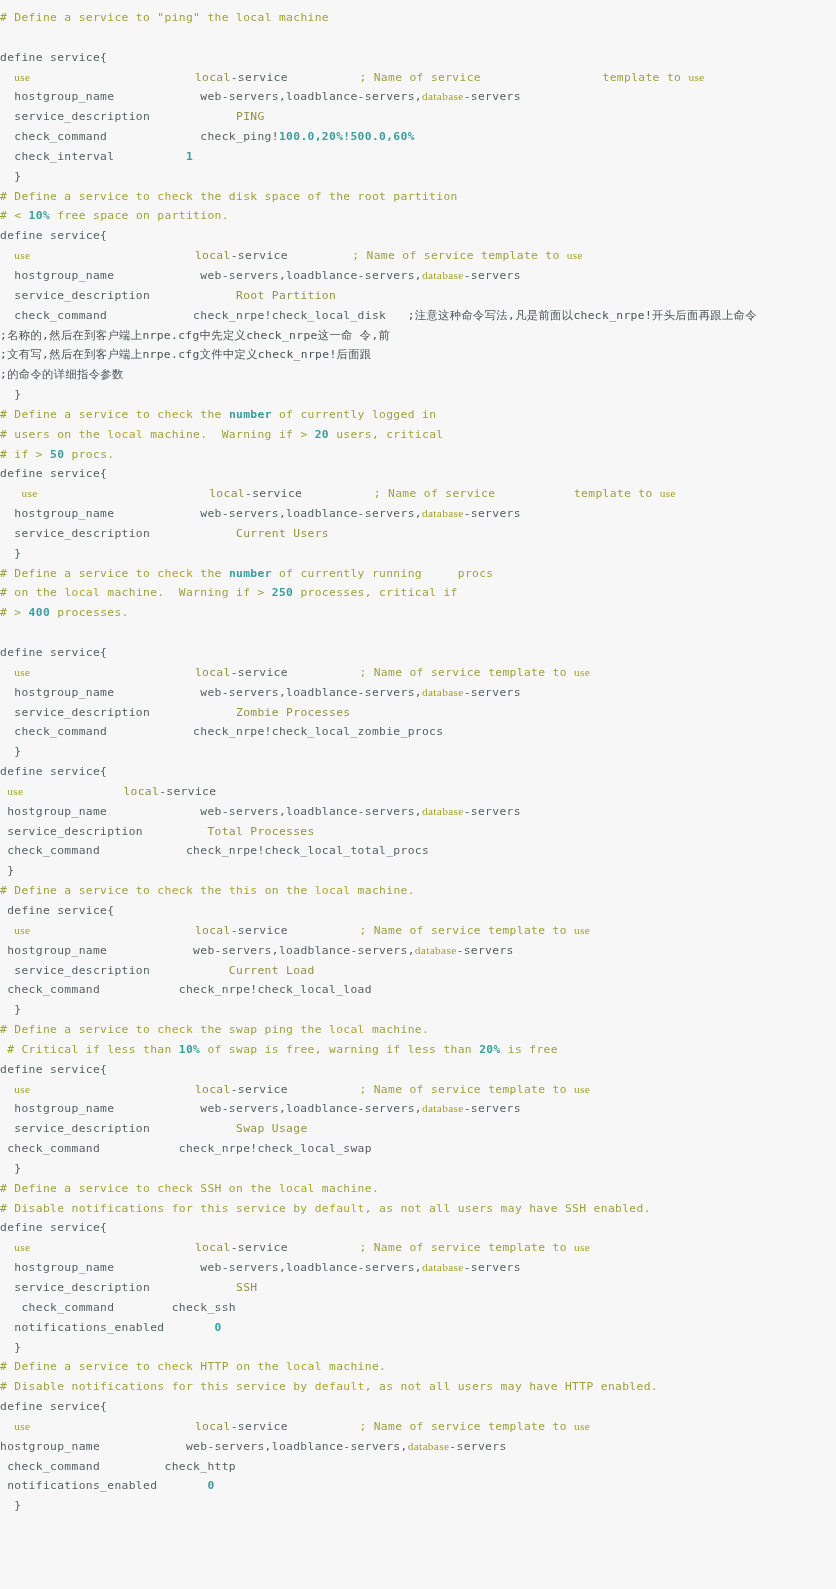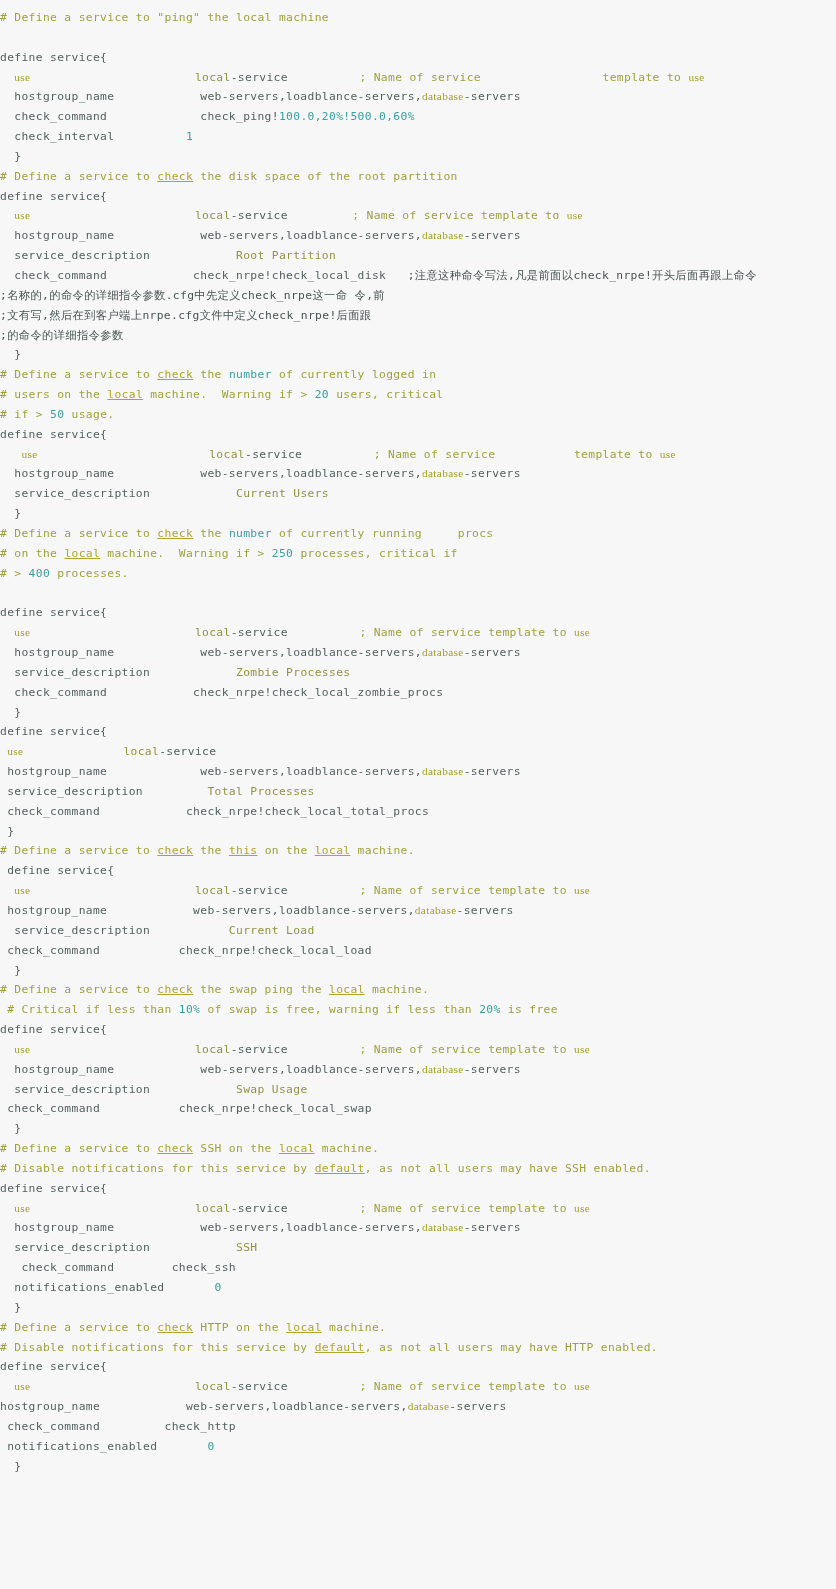--- a/index.html
+++ b/index.html
@@ -20,50 +20,52 @@
     line-height:19.85px;
     font-size:11.3px;
     white-space:pre;
     color:#555f5f;
     letter-spacing:0.35px;
   }
   
   .d{color:#555f5f;}            
   .k{color:#a2a224;font-family:Liberation Serif, serif;}            
   .c{color:#9ca33b;}            
-  .n{color:#3a9e9e;}            
+  .n{color:#3a9e9e;font-weight:bold;}            
   .s{color:#8f9440;}            
   .cn{color:#4a5353;}           
-  .hl{color:#b0a52b;text-decoration:underline;}           
+  .hl{color:#b0a52b;}           
 </style>
 </head>
 <body>
 
 <div id="code">
     <div class="line"><span class="c"># Define a service to </span><span class="c">"ping"</span><span class="c"> the local machine</span></div>
     <div class="line">&nbsp;</div>
     <div class="line"><span class="d">define service{</span></div>
     <div class="line"><span class="d">  </span><span class="k">use</span><span class="d">                       </span><span class="s">local</span><span class="d">-service</span><span class="d">          </span><span class="c">; Name of service</span><span class="d">                 </span><span class="c">template to </span><span class="k">use</span></div>
     <div class="line"><span class="d">  hostgroup_name</span><span class="d">            </span><span class="d">web-servers,loadblance-servers,</span><span class="k">database</span><span class="d">-servers</span></div>
+    <div class="line"><span class="d">  service_description</span><span class="d">            </span><span class="s">PING</span></div>
     <div class="line"><span class="d">  check_command</span><span class="d">             </span><span class="d">check_ping!</span><span class="n">100.0,20%!500.0,60%</span></div>
     <div class="line"><span class="d">  check_interval</span><span class="d">          </span><span class="n">1</span></div>
     <div class="line"><span class="d">  }</span></div>
     <div class="line"><span class="c"># Define a service to </span><span class="hl">check</span><span class="c"> the disk space of the root partition</span></div>
+    <div class="line"><span class="c"># &lt; </span><span class="n">10%</span><span class="c"> free space on partition.</span></div>
     <div class="line"><span class="d">define service{</span></div>
     <div class="line"><span class="d">  </span><span class="k">use</span><span class="d">                       </span><span class="s">local</span><span class="d">-service</span><span class="d">         </span><span class="c">; Name of service template to </span><span class="k">use</span></div>
     <div class="line"><span class="d">  hostgroup_name</span><span class="d">            </span><span class="d">web-servers,loadblance-servers,</span><span class="k">database</span><span class="d">-servers</span></div>
     <div class="line"><span class="d">  service_description</span><span class="d">            </span><span class="s">Root Partition</span></div>
     <div class="line"><span class="d">  check_command</span><span class="d">            </span><span class="d">check_nrpe!check_local_disk</span><span class="d">   </span><span class="cn">;注意这种命令写法,凡是前面以check_nrpe!开头后面再跟上命令</span></div>
-    <div class="line"><span class="cn">;名称的,的命令的详细指令参数.cfg中先定义check_nrpe这一命 令,前</span></div>
+    <div class="line"><span class="cn">;名称的,然后在到客户端上nrpe.cfg中先定义check_nrpe这一命 令,前</span></div>
     <div class="line"><span class="cn">;文有写,然后在到客户端上nrpe.cfg文件中定义check_nrpe!后面跟</span></div>
     <div class="line"><span class="cn">;的命令的详细指令参数</span></div>
     <div class="line"><span class="d">  }</span></div>
     <div class="line"><span class="c"># Define a service to </span><span class="hl">check</span><span class="c"> the </span><span class="n">number</span><span class="c"> of currently logged in</span></div>
     <div class="line"><span class="c"># users on the </span><span class="hl">local</span><span class="c"> machine.  Warning if &gt; </span><span class="n">20</span><span class="c"> users, </span><span class="c">critical</span></div>
-    <div class="line"><span class="c"># if &gt; </span><span class="n">50</span><span class="c"> usage.</span></div>
+    <div class="line"><span class="c"># if &gt; </span><span class="n">50</span><span class="c"> procs.</span></div>
     <div class="line"><span class="d">define service{</span></div>
     <div class="line"><span class="d">   </span><span class="k">use</span><span class="d">                        </span><span class="s">local</span><span class="d">-service</span><span class="d">          </span><span class="c">; Name of service</span><span class="d">           </span><span class="c">template to </span><span class="k">use</span></div>
     <div class="line"><span class="d">  hostgroup_name</span><span class="d">            </span><span class="d">web-servers,loadblance-servers,</span><span class="k">database</span><span class="d">-servers</span></div>
     <div class="line"><span class="d">  service_description</span><span class="d">            </span><span class="s">Current Users</span></div>
     <div class="line"><span class="d">  }</span></div>
     <div class="line"><span class="c"># Define a service to </span><span class="hl">check</span><span class="c"> the </span><span class="n">number</span><span class="c"> of currently running</span><span class="c">     </span><span class="c">procs</span></div>
     <div class="line"><span class="c"># on the </span><span class="hl">local</span><span class="c"> machine.  Warning if &gt; </span><span class="n">250</span><span class="c"> processes, </span><span class="c">critical</span><span class="c"> if</span></div>
     <div class="line"><span class="c"># &gt; </span><span class="n">400</span><span class="c"> processes.</span></div>
     <div class="line">&nbsp;</div>
     <div class="line"><span class="d">define service{</span></div>

